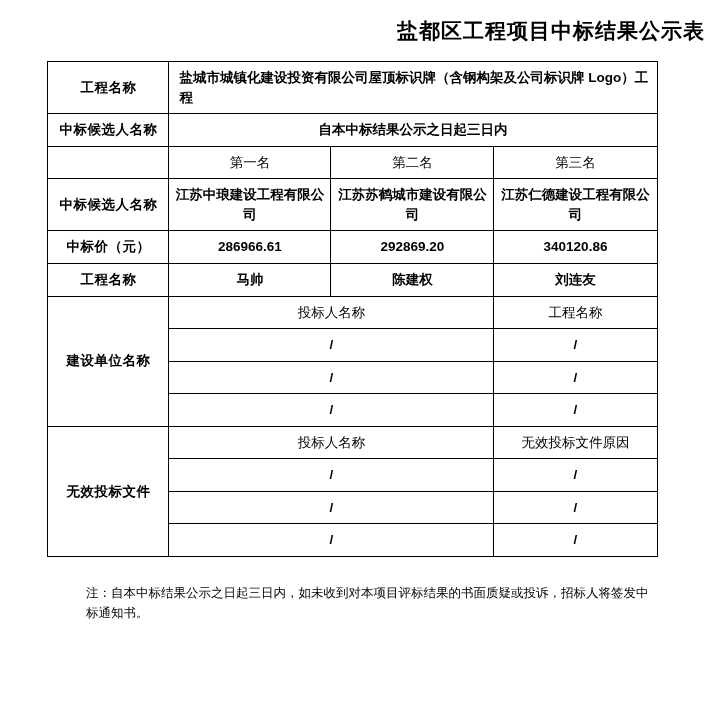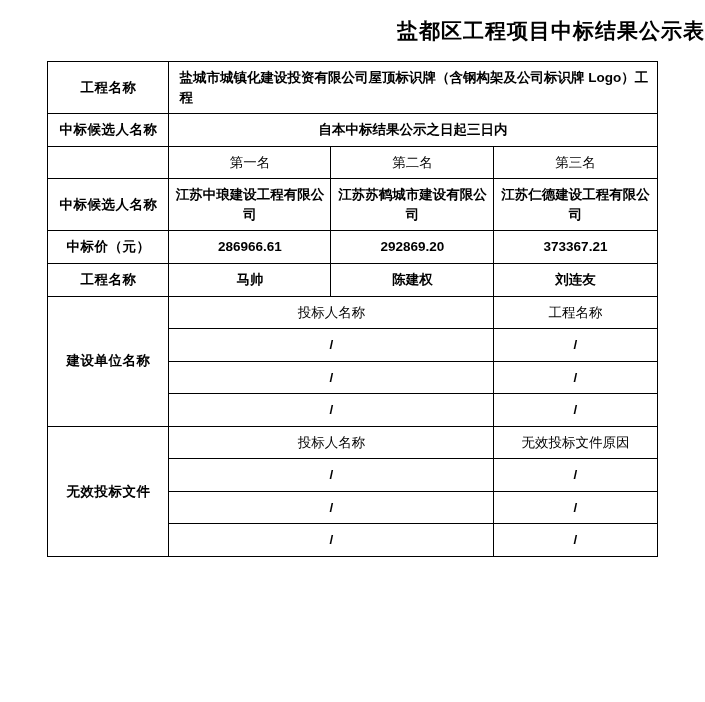--- a/index.html
+++ b/index.html
@@ -103,21 +103,21 @@
       <tr>
         <td class="label">中标候选人名称</td>
         <td class="val">江苏中琅建设工程有限公司</td>
         <td class="val">江苏苏鹤城市建设有限公司</td>
         <td class="val">江苏仁德建设工程有限公司</td>
       </tr>
       <tr>
         <td class="label">中标价（元）</td>
         <td class="val">286966.61</td>
         <td class="val">292869.20</td>
-        <td class="val">373367.21</td>
+        <td class="val">340120.86</td>
       </tr>
       <tr>
         <td class="label">工程名称</td>
         <td class="val">马帅</td>
         <td class="val">陈建权</td>
         <td class="val">刘连友</td>
       </tr>
 
       <tr>
         <td class="label" rowspan="4">建设单位名称</td>
@@ -150,14 +150,17 @@
         <td class="val" colspan="2">/</td>
         <td class="val">/</td>
       </tr>
       <tr>
         <td class="val" colspan="2">/</td>
         <td class="val">/</td>
       </tr>
     </tbody>
   </table>
 
+  <div class="note">
+    <div class="note-inner">注：自本中标结果公示之日起三日内，如未收到对本项目评标结果的书面质疑或投诉，招标人将签发中标通知书。</div>
+  </div>
 
 </div>
 
 </body></html>

